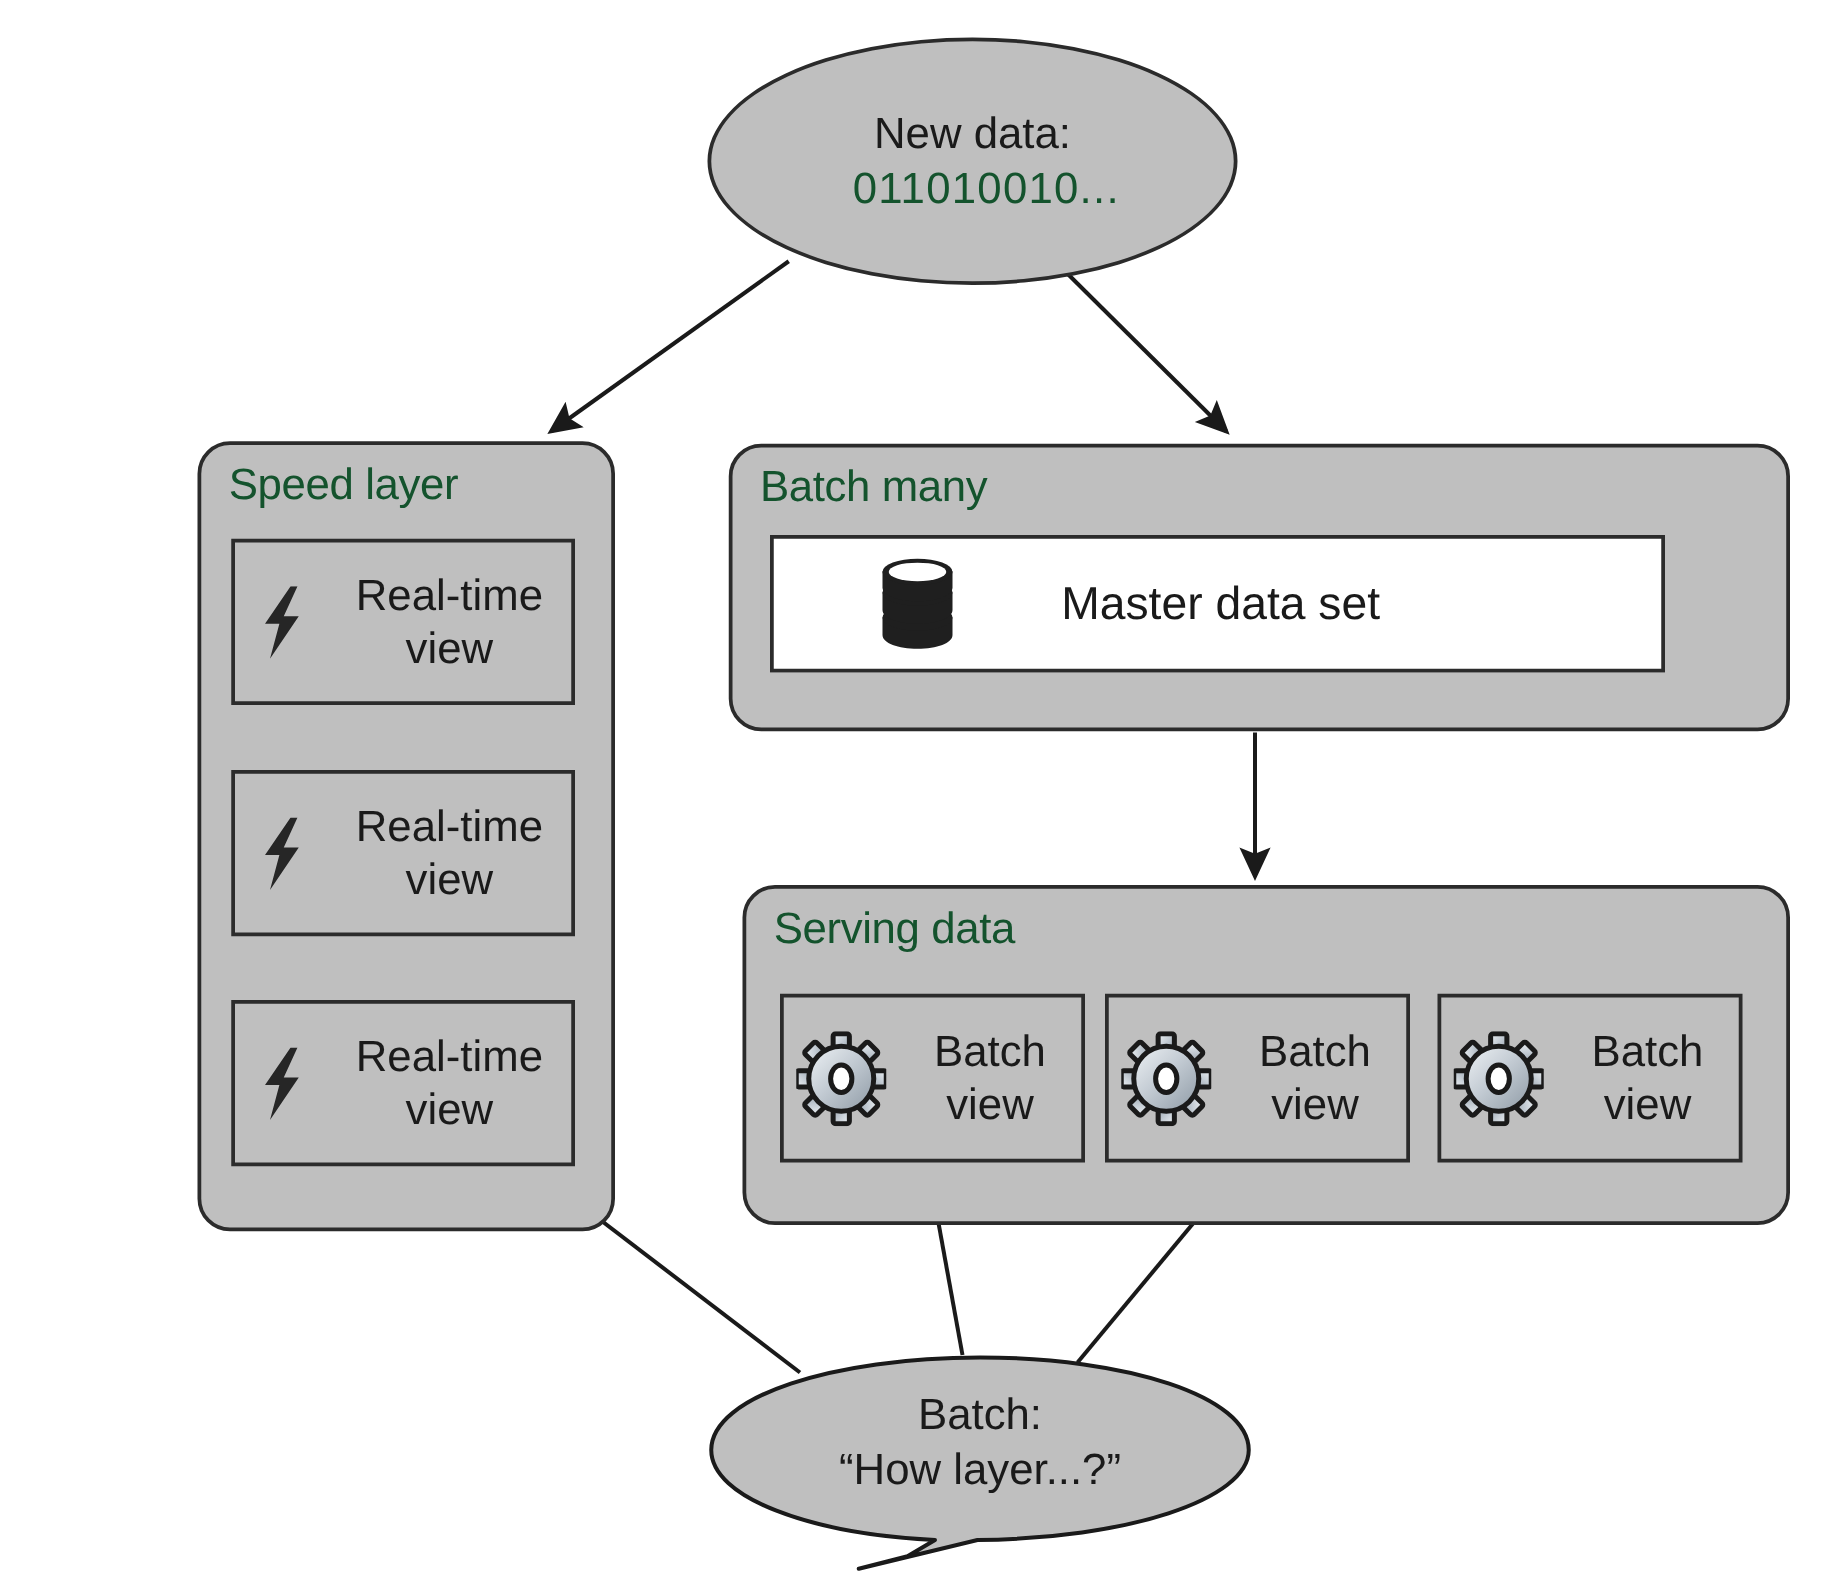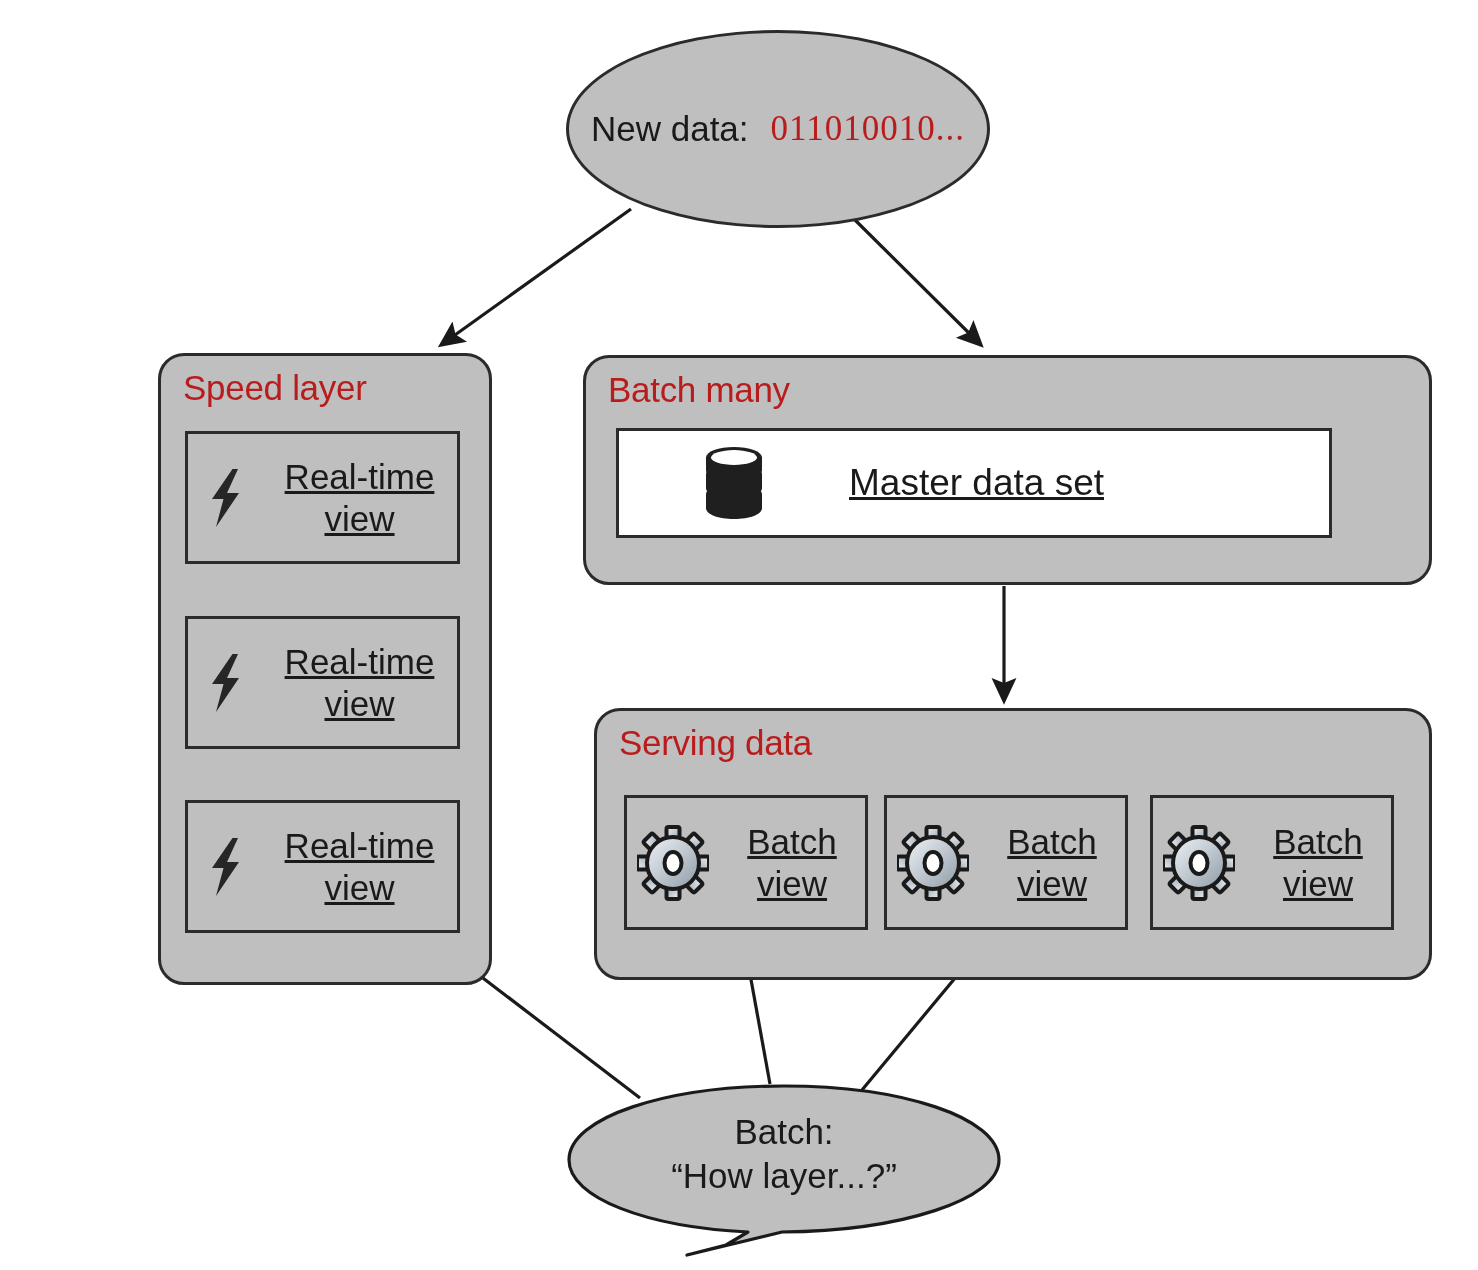--- a/index.html
+++ b/index.html
@@ -26,64 +26,64 @@
     border-radius: 26px;
     box-sizing: border-box;
   }
   .panel-title {
     position: absolute;
     left: 22px;
     top: 12px;
     font-size: 35px;
     line-height: 40px;
     letter-spacing: -0.3px;
-    color: #b91c1c;
+    color: #14532d;
     white-space: nowrap;
   }
   .view-box {
     position: absolute;
     background: #bfbfbf;
     border: 3px solid #2b2b2b;
     box-sizing: border-box;
     display: flex;
     align-items: center;
   }
   .view-box.white {
     background: #ffffff;
   }
   .view-label {
     font-size: 35px;
     line-height: 42px;
     text-align: center;
     color: #1a1a1a;
     flex: 1;
-    text-decoration: underline;
   }
   
   .ellipse {
     position: absolute;
     background: #bfbfbf;
     border: 3px solid #2b2b2b;
     border-radius: 50%;
     box-sizing: border-box;
     display: flex;
+    flex-direction: column;
     align-items: center;
     justify-content: center;
   }
   .ell-line-1 {
     font-size: 35px;
     line-height: 44px;
     color: #1a1a1a;
   }
   .ell-mono {
-    font-family: Liberation Serif, serif;
+    font-family: Liberation Sans, sans-serif;
     font-size: 35px;
     line-height: 44px;
     letter-spacing: 1px;
-    color: #b91c1c;
+    color: #14532d;
     margin-left: 22px;
   }
   
   .overlay {
     position: absolute;
     left: 0;
     top: 0;
     width: 1478px;
     height: 1270px;
     pointer-events: none;

